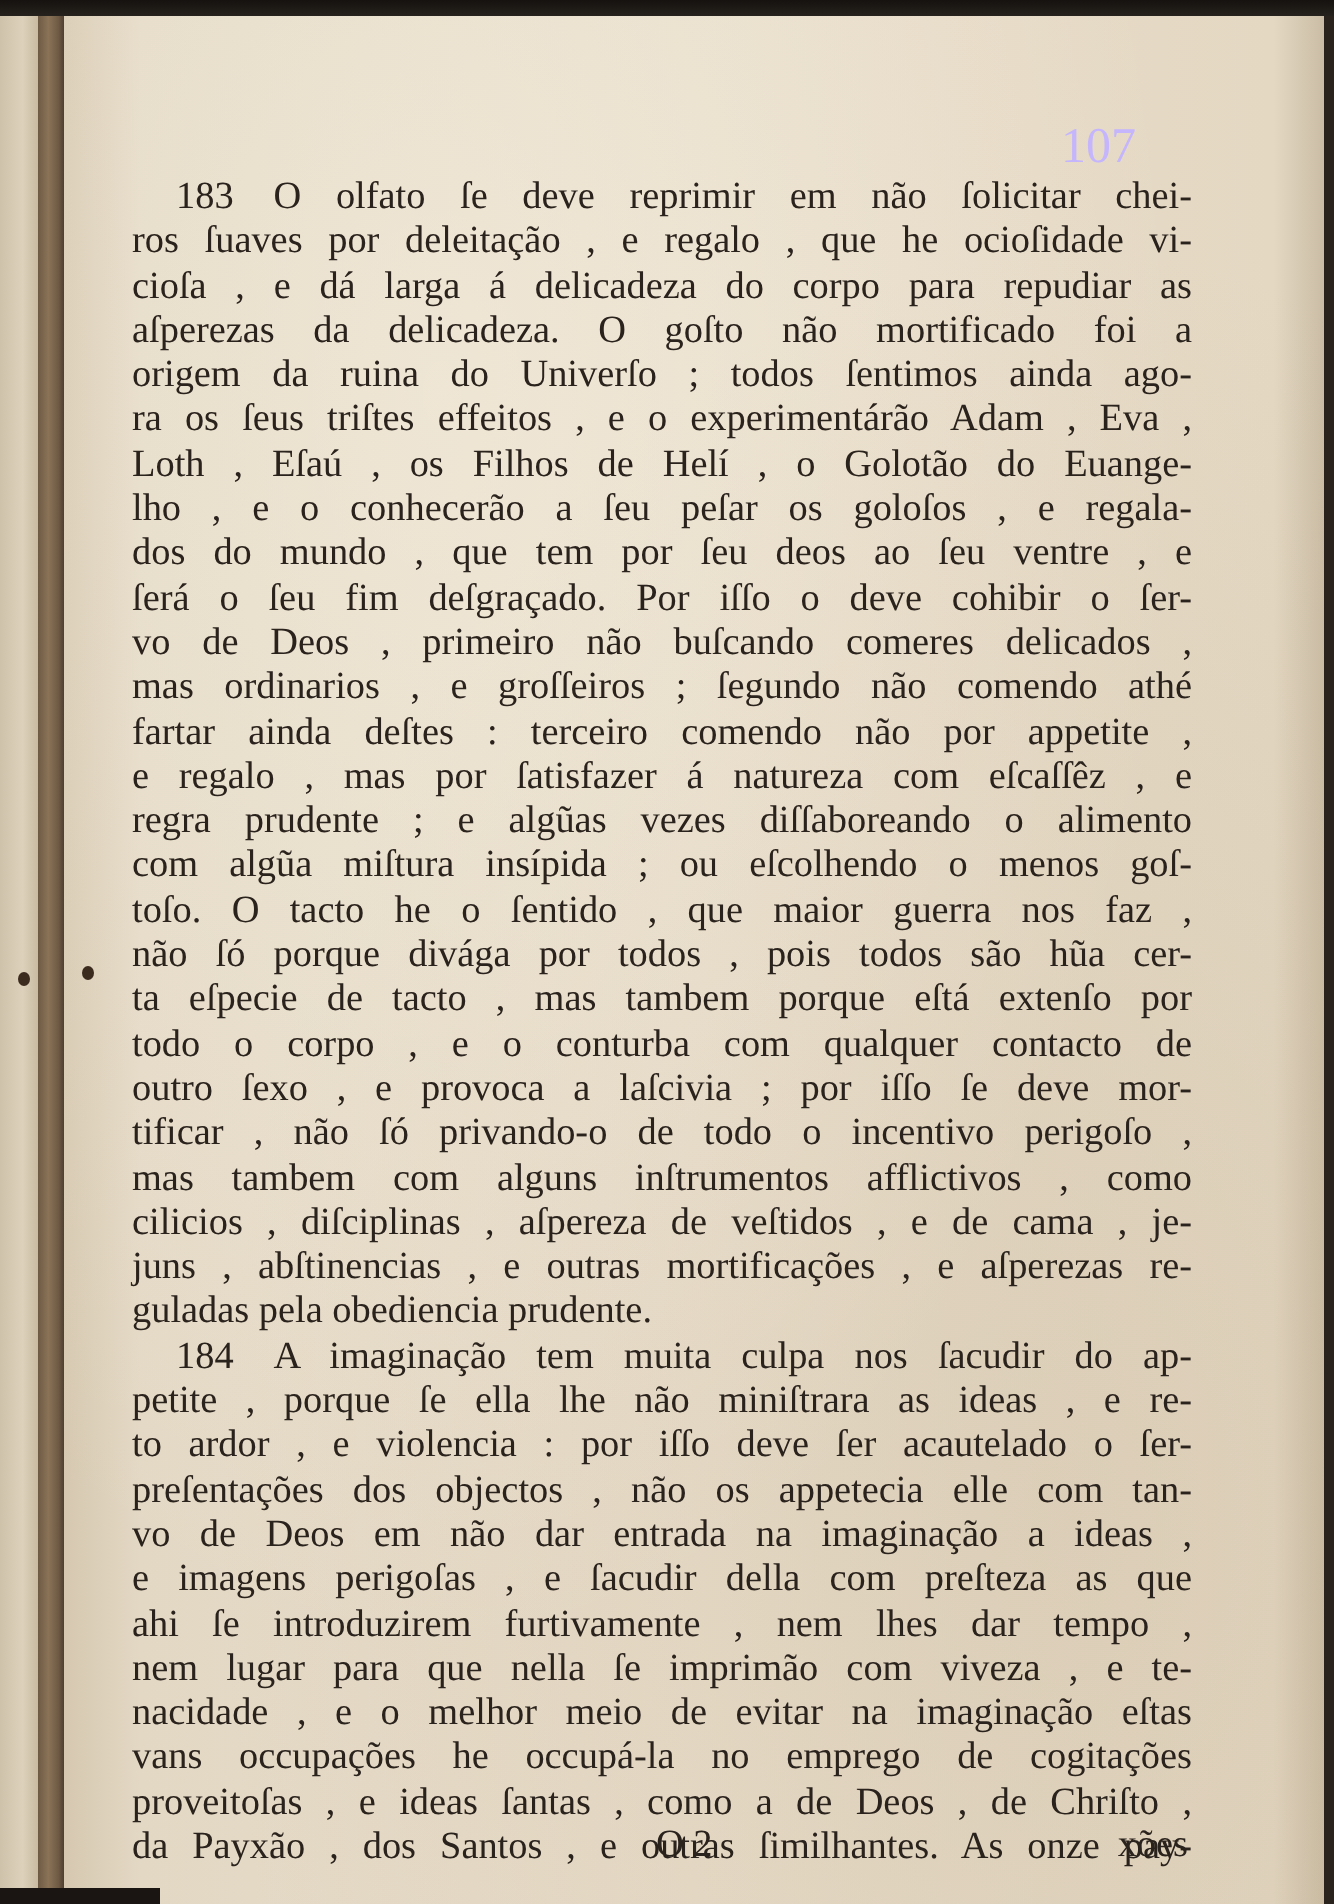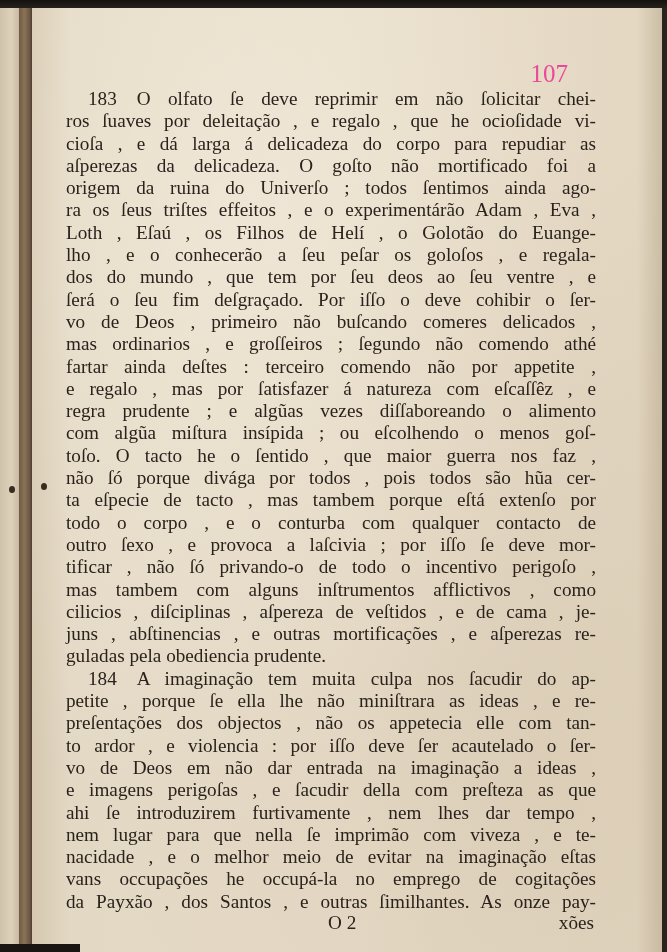--- a/index.html
+++ b/index.html
@@ -70,21 +70,21 @@
       left: 0; top: 0;
       font-style: italic;
       font-size: 27px;
       color: #231c16;
       letter-spacing: 0.2px;
     }
     .page-number {
       position: absolute;
       right: 0; top: 2px;
       font-size: 25px;
-      color: #ec4899;
+      color: #c4b5fd;
     }
     .body-text {
       position: absolute;
       left: 66px; top: 88px;
       width: 530px;
       color: #2a221c;
       font-size: 19.2px;
       line-height: 22.3px;
     }
     .line {
@@ -162,28 +162,29 @@
     <span class="line">outro ſexo , e provoca a laſcivia ; por iſſo ſe deve mor-</span>
     <span class="line">tificar , não ſó privando-o de todo o incentivo perigoſo ,</span>
     <span class="line">mas tambem com alguns inſtrumentos afflictivos , como</span>
     <span class="line">cilicios , diſciplinas , aſpereza de veſtidos , e de cama , je-</span>
     <span class="line">juns , abſtinencias , e outras mortificações , e aſperezas re-</span>
     <span class="line last">guladas pela obediencia prudente.</span>
   </div>
   <div>
     <span class="line indent"><span class="para-num">184</span><span>A imaginação tem muita culpa nos ſacudir do ap-</span></span>
     <span class="line">petite , porque ſe ella lhe não miniſtrara as ideas , e re-</span>
+    <span class="line">to ardor , e violencia : por iſſo deve ſer acautelado o ſer-</span>
     <span class="line">preſentações dos objectos , não os appetecia elle com tan-</span>
-    <span class="line">to ardor , e violencia : por iſſo deve ſer acautelado o ſer-</span>
     <span class="line">vo de Deos em não dar entrada na imaginação a ideas ,</span>
     <span class="line">e imagens perigoſas , e ſacudir della com preſteza as que</span>
     <span class="line">ahi ſe introduzirem furtivamente , nem lhes dar tempo ,</span>
     <span class="line">nem lugar para que nella ſe imprimão com viveza , e te-</span>
     <span class="line">nacidade , e o melhor meio de evitar na imaginação eſtas</span>
     <span class="line">vans occupações he occupá-la no emprego de cogitações</span>
+    <span class="line">proveitoſas , e ideas ſantas , como a de Deos , de Chriſto ,</span>
     <span class="line">da Payxão , dos Santos , e outras ſimilhantes. As onze pay-</span>
   </div>
 </div>
 
 <div class="footer">
   <span class="signature">O 2</span>
   <span class="catchword">xões</span>
 </div>
 
 </body></html>

